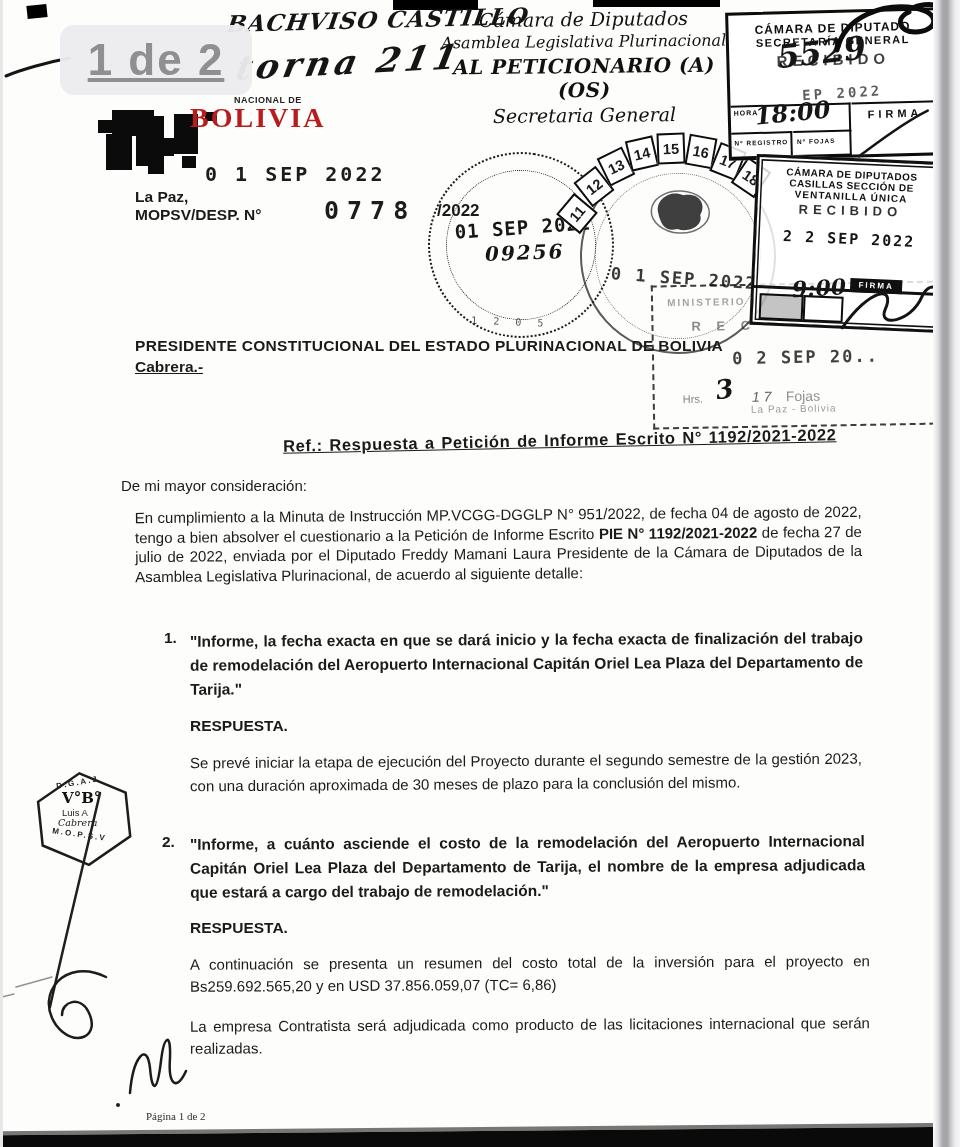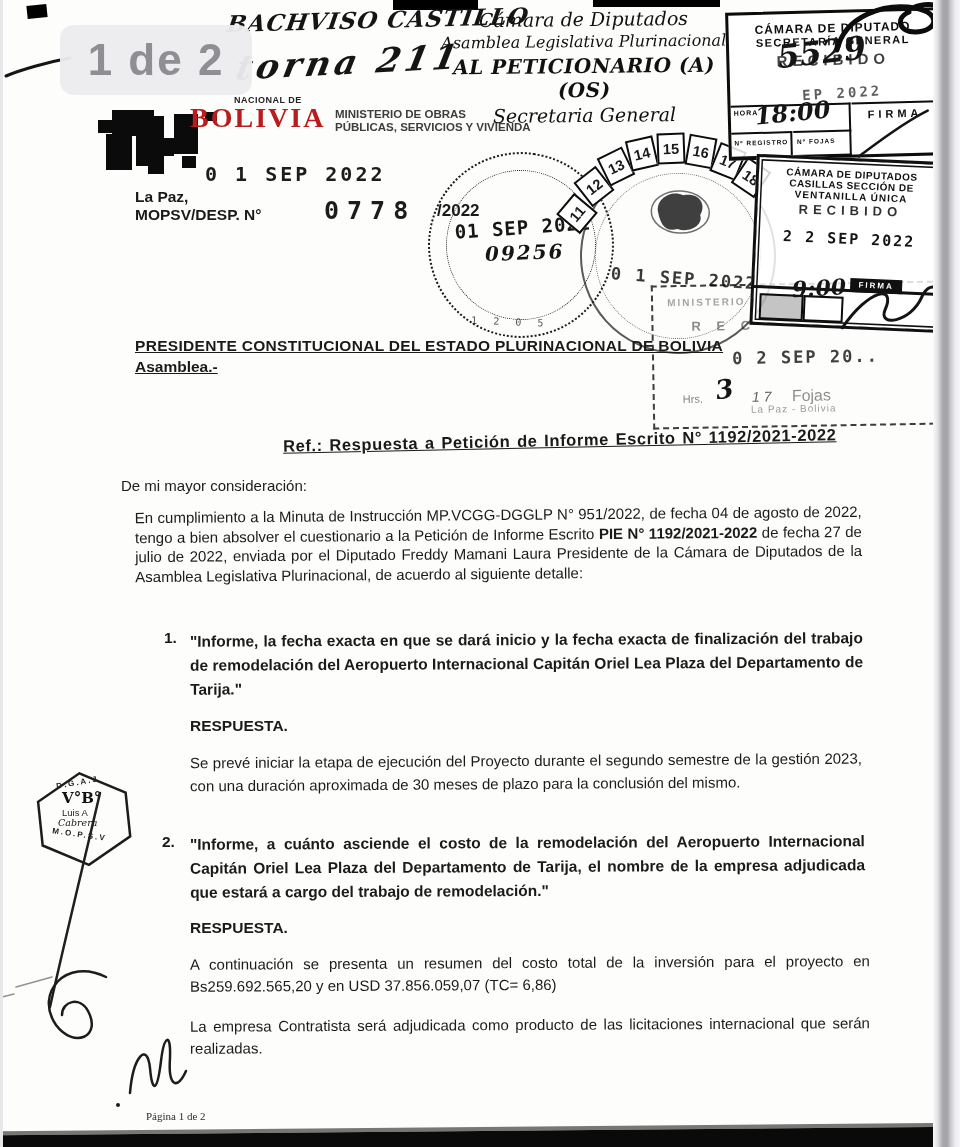--- a/index.html
+++ b/index.html
@@ -76,24 +76,20 @@
     <i style="left:16px;top:30px;width:26px;height:36px;"></i>
     <i style="left:46px;top:12px;width:28px;height:50px;"></i>
     <i style="left:64px;top:34px;width:20px;height:18px;"></i>
     <i style="left:84px;top:10px;width:24px;height:40px;"></i>
     <i style="left:58px;top:56px;width:16px;height:14px;"></i>
     <i style="left:92px;top:52px;width:14px;height:12px;"></i>
   </div>
   <div class="abs" style="left:205px;top:112px;width:12px;height:9px;background:#0b0b0b;"></div>
   <div class="abs" style="left:234px;top:95px;font-size:9px;font-weight:bold;letter-spacing:0.5px;color:#222;">NACIONAL DE</div>
   <div class="abs" style="left:190px;top:102px;font-family:'Liberation Serif',serif;font-weight:bold;font-size:28px;letter-spacing:2px;color:#b91c1c;">BOLIVIA</div>
-  <div class="abs" style="left:335px;top:108px;line-height:13px;">
-    <div style="font-size:11.5px;font-weight:bold;color:#3d3d3d;">MINISTERIO DE OBRAS</div>
-    <div style="font-size:11.5px;font-weight:bold;color:#3d3d3d;">PÚBLICAS, SERVICIOS Y VIVIENDA</div>
-  </div>
 
   <div class="abs mono" style="left:205px;top:162px;font-size:20px;letter-spacing:3px;font-weight:bold;color:#1c1c1c;">0 1 SEP 2022</div>
   <div class="abs" style="left:135px;top:188px;font-size:15.5px;font-weight:600;">La Paz,</div>
   <div class="abs" style="left:135px;top:206px;font-size:15.5px;font-weight:bold;">MOPSV/DESP. N°</div>
   <div class="abs mono" style="left:324px;top:196px;font-size:25px;letter-spacing:8px;font-weight:bold;color:#1c1c1c;">0778</div>
   <div class="abs" style="left:437px;top:201px;font-size:17px;font-weight:bold;">/2022</div>
 
   <div class="abs" style="left:428px;top:152px;width:182px;height:182px;border:2.5px dotted #1c1c1c;border-radius:50%;transform:rotate(8deg);z-index:3;">
     <div class="abs" style="left:16px;top:16px;right:16px;bottom:16px;border:1.5px dotted #2a2a2a;border-radius:50%;"></div>
     <div class="abs mono" style="left:22px;top:62px;font-size:19px;font-weight:bold;letter-spacing:1px;transform:rotate(-12deg);color:#161616;">01 SEP 2022</div>
@@ -139,28 +135,28 @@
   </div>
 
   <div class="abs" style="left:652px;top:283px;width:288px;height:140px;border:2.5px dashed #3d3d3d;transform:rotate(-1deg);z-index:1;">
     <div style="position:absolute;left:14px;top:10px;font-size:10px;font-weight:bold;letter-spacing:2px;opacity:.4;">MINISTERIO</div>
     <div style="position:absolute;left:38px;top:32px;font-size:13px;font-weight:bold;letter-spacing:6px;opacity:.5;">R E C</div>
     <div class="mono" style="position:absolute;left:78px;top:62px;font-size:17px;font-weight:bold;letter-spacing:2px;color:#1e1e1e;opacity:.85;">0 2 SEP 20..</div>
     <div class="abs" style="left:28px;top:92px;width:240px;">
       <span style="font-size:11px;opacity:.55;">Hrs.</span>
       <span class="hw" style="font-size:26px;position:relative;top:-4px;left:8px;transform:rotate(-8deg);display:inline-block;">3</span>
       <span style="font-size:14px;margin-left:22px;opacity:.7;font-style:italic;">1 7</span>
-      <span style="font-size:16px;margin-left:16px;opacity:.5;">Fojas</span>
+      <span style="font-size:14px;margin-left:10px;opacity:.5;">Fojas</span>
     </div>
     <div style="position:absolute;left:96px;top:118px;font-size:10px;opacity:.45;letter-spacing:1px;">La Paz - Bolivia</div>
   </div>
 
   <div class="abs" style="left:135px;top:335px;line-height:21px;z-index:2;">
-    <div style="font-size:15.5px;font-weight:bold;letter-spacing:0.3px;text-decoration:underline;">PRESIDENTE CONSTITUCIONAL DEL ESTADO PLURINACIONAL DE BOLIVIA</div>
-    <div style="font-size:15.5px;font-weight:bold;text-decoration:underline;">Asamblea.-</div>
+    <div style="font-size:15.5px;font-weight:bold;letter-spacing:0.3px;">PRESIDENTE CONSTITUCIONAL DEL ESTADO PLURINACIONAL DE BOLIVIA</div>
+    <div style="font-size:15.5px;font-weight:bold;text-decoration:underline;">Cabrera.-</div>
   </div>
 
   <div class="abs" style="left:283px;top:431px;font-size:16.5px;font-weight:bold;text-decoration:underline;white-space:nowrap;transform:rotate(-1.2deg);letter-spacing:0.6px;word-spacing:1.5px;z-index:2;">Ref.: Respuesta a Petición de Informe Escrito N° 1192/2021-2022</div>
 
   <div class="abs bodytxt" style="left:121px;top:476px;">De mi mayor consideración:</div>
 
   <p class="abs bodytxt" style="left:135px;top:505px;width:727px;margin:0;transform:rotate(-0.5deg);">
     <span>En cumplimiento a la Minuta de Instrucción MP.VCGG-DGGLP N° 951/2022, de fecha 04 de agosto de 2022, tengo a bien absolver el cuestionario a la Petición de Informe Escrito </span><span class="boldq">PIE N° 1192/2021-2022</span><span> de fecha 27 de julio de 2022, enviada por el Diputado Freddy Mamani Laura Presidente de la Cámara de Diputados de la Asamblea Legislativa Plurinacional, de acuerdo al siguiente detalle:</span>
   </p>
 
@@ -197,15 +193,15 @@
   </svg>
 
   <div class="abs" style="left:146px;top:1110px;font-family:'Liberation Serif',serif;font-size:11px;color:#2e2e2e;">Página 1 de 2</div>
 
   <div class="abs" style="left:-10px;bottom:16px;width:990px;height:4px;background:#4a4a4a;opacity:.75;transform:rotate(-0.5deg);"></div>
   <div class="abs" style="left:-10px;bottom:-8px;width:990px;height:24px;background:#0a0a0a;transform:rotate(-0.5deg);"></div>
 
   <div class="abs" style="right:0;top:0;width:27px;height:100%;z-index:60;background:linear-gradient(90deg,#fbfbfc 0%,#e0e0e3 18%,#a8a8ac 36%,#a3a3a7 52%,#cfcfd3 68%,#ededf0 82%,#f5f5f7 100%);"></div>
   <div class="abs" style="left:0;top:0;width:3px;height:100%;background:#e8e8ea;z-index:60;"></div>
 
-  <div class="abs" style="left:60px;top:25px;width:192px;height:70px;background:rgba(236,236,238,0.96);border-radius:14px;color:#8e8e93;font-size:44px;font-weight:600;display:flex;align-items:center;justify-content:center;letter-spacing:2px;z-index:70;">1 de 2</div>
+  <div class="abs" style="left:60px;top:25px;width:192px;height:70px;background:rgba(236,236,238,0.96);border-radius:14px;color:#8e8e93;font-size:44px;font-weight:600;display:flex;align-items:center;justify-content:center;letter-spacing:2px;z-index:70;text-decoration:underline;">1 de 2</div>
 
 </div>
 
 </body></html>

